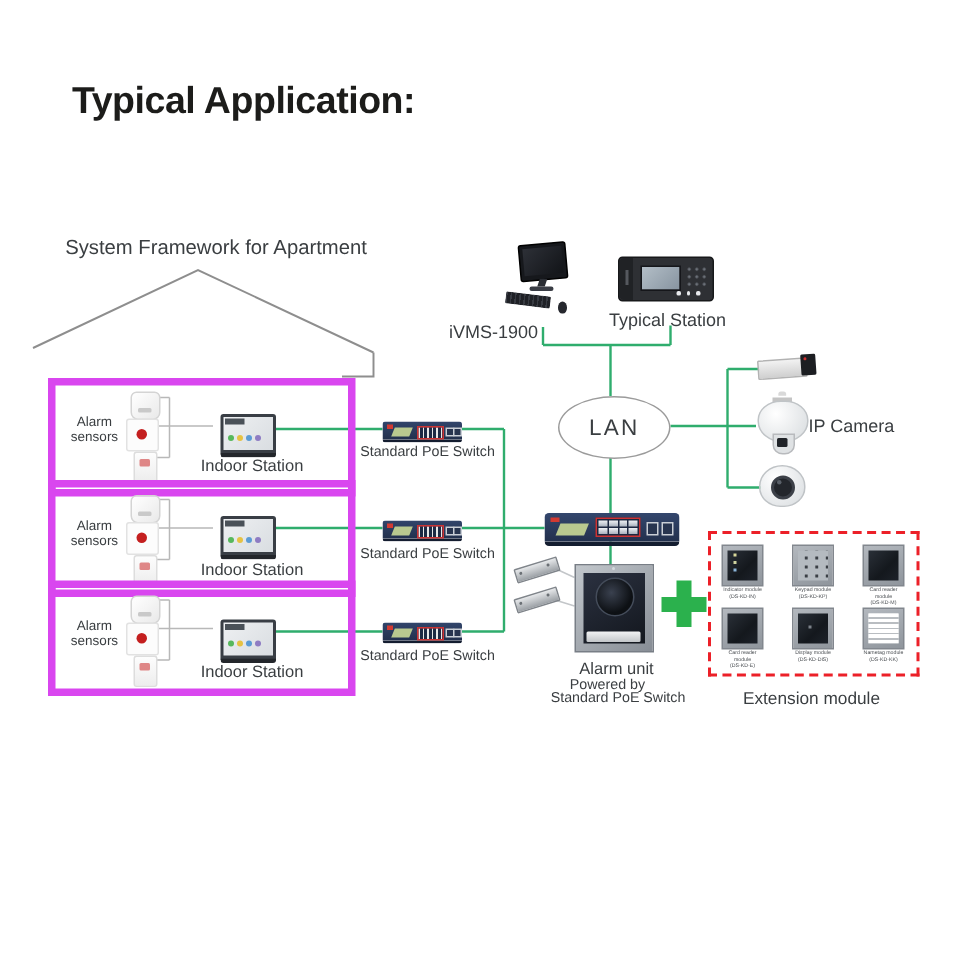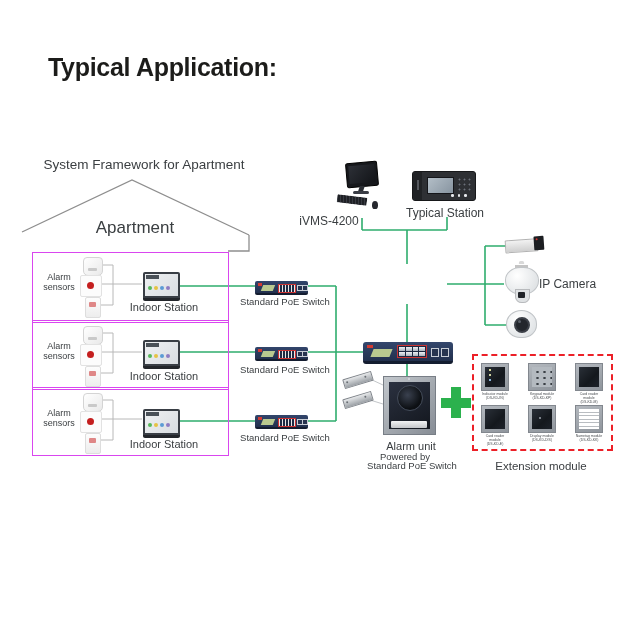--- a/index.html
+++ b/index.html
@@ -14,21 +14,21 @@
   .apartment{left:85px;top:218px;width:100px;font-size:17px;color:#3a3e41;}
   .lbl11{font-size:11px;color:#3a3e41;}
   .lbl12{font-size:12px;color:#3a3e41;}
   .lbl95{font-size:9.5px;color:#3a3e41;}
   .lbl9{font-size:9px;line-height:9.5px;color:#3a3e41;}
 
   
   svg.lines{left:0;top:0;}
 
   
-  .floor{border:1px solid #d946ef;width:195px;background:transparent;}
+  .floor{border:5px solid #d946ef;width:195px;background:transparent;}
 
   
   .pir{background:linear-gradient(135deg,#ffffff,#e9e9e9);border:1px solid #d4d4d4;border-radius:4px 4px 5px 5px;}
   .pir span{position:absolute;left:4px;top:10px;width:9px;height:3px;background:#c9c9c9;border-radius:1px;}
   .panic{background:#fcfcfc;border:1px solid #e2e2e2;border-radius:2px;}
   .panic span{position:absolute;left:6px;top:6px;width:7px;height:7px;border-radius:50%;background:#c41f1f;}
   .contact{background:linear-gradient(180deg,#fdfdfd,#ededed);border:1px solid #ddd;border-radius:2px;}
   .contact span{position:absolute;left:3px;top:4px;width:7px;height:5px;background:#d86a6a;border-radius:1px;opacity:.8;}
 
   
@@ -155,21 +155,20 @@
       <path d="M307,286 H336 M307,352 H363 M307,421 H336"></path>
       <path d="M336,286 V421"></path>
       <path d="M362,218 V230 M447,217 V230 M362,230 H447 M407,230 V264"></path>
       <path d="M407,304 V342 M407,361 V376"></path>
       <path d="M447,284 H504 M485,246 V325 M485,246 H508 M485,325 H507"></path>
     </g>
   </svg>
 
   <div class="abs page-title">Typical Application:</div>
   <div class="abs heading ctr">System Framework for Apartment</div>
-  <div class="abs apartment ctr">Apartment</div>
 
   <div class="abs floor" style="left:32px;top:252px;height:69px;">
     <div class="abs lbl9 ctr" style="left:5px;top:20px;width:42px;">Alarm sensors</div>
     <div class="abs pir" style="left:50px;top:4px;width:18px;height:17px;">
         <span></span>
       </div>
     <div class="abs panic" style="left:47px;top:22px;width:20px;height:20px;">
         <span></span>
       </div>
     <div class="abs contact" style="left:52px;top:44px;width:14px;height:19px;">
@@ -258,31 +257,34 @@
         <i></i>
         <i></i>
         <i></i>
         <i></i>
         <i></i>
       </div>
     <div class="up" style="left:68px;"></div>
       <div class="up" style="left:78px;"></div>
   </div>
 
+  <div class="abs lan" style="left:372px;top:264px;width:73px;height:40px;">
+    <span>LAN</span>
+  </div>
 
   <div class="abs" style="left:336px;top:160px;width:48px;height:50px;">
     <div class="abs monitor" style="left:10px;top:2px;width:30px;height:23px;">
         <i></i>
       </div>
     <div class="abs stand" style="left:23px;top:26px;width:5px;height:5px;"></div>
     <div class="abs standbase" style="left:17px;top:31px;width:16px;height:3px;"></div>
     <div class="abs keyb" style="left:1px;top:36px;width:30px;height:8px;"></div>
     <div class="abs mouse" style="left:36px;top:41px;width:6px;height:8px;"></div>
   </div>
-  <div class="abs lbl12 ctr" style="left:298px;top:214px;width:62px;">iVMS-4200</div>
+  <div class="abs lbl12 ctr" style="left:298px;top:214px;width:62px;">iVMS-1900</div>
 
   <div class="abs mstation" style="left:412px;top:171px;width:62px;height:28px;">
     <div class="strip"></div>
       <div class="slot"></div>
       <div class="scr"></div>
       <div class="keys"></div>
     <div class="dots">
         <i></i>
         <i></i>
         <i></i>

